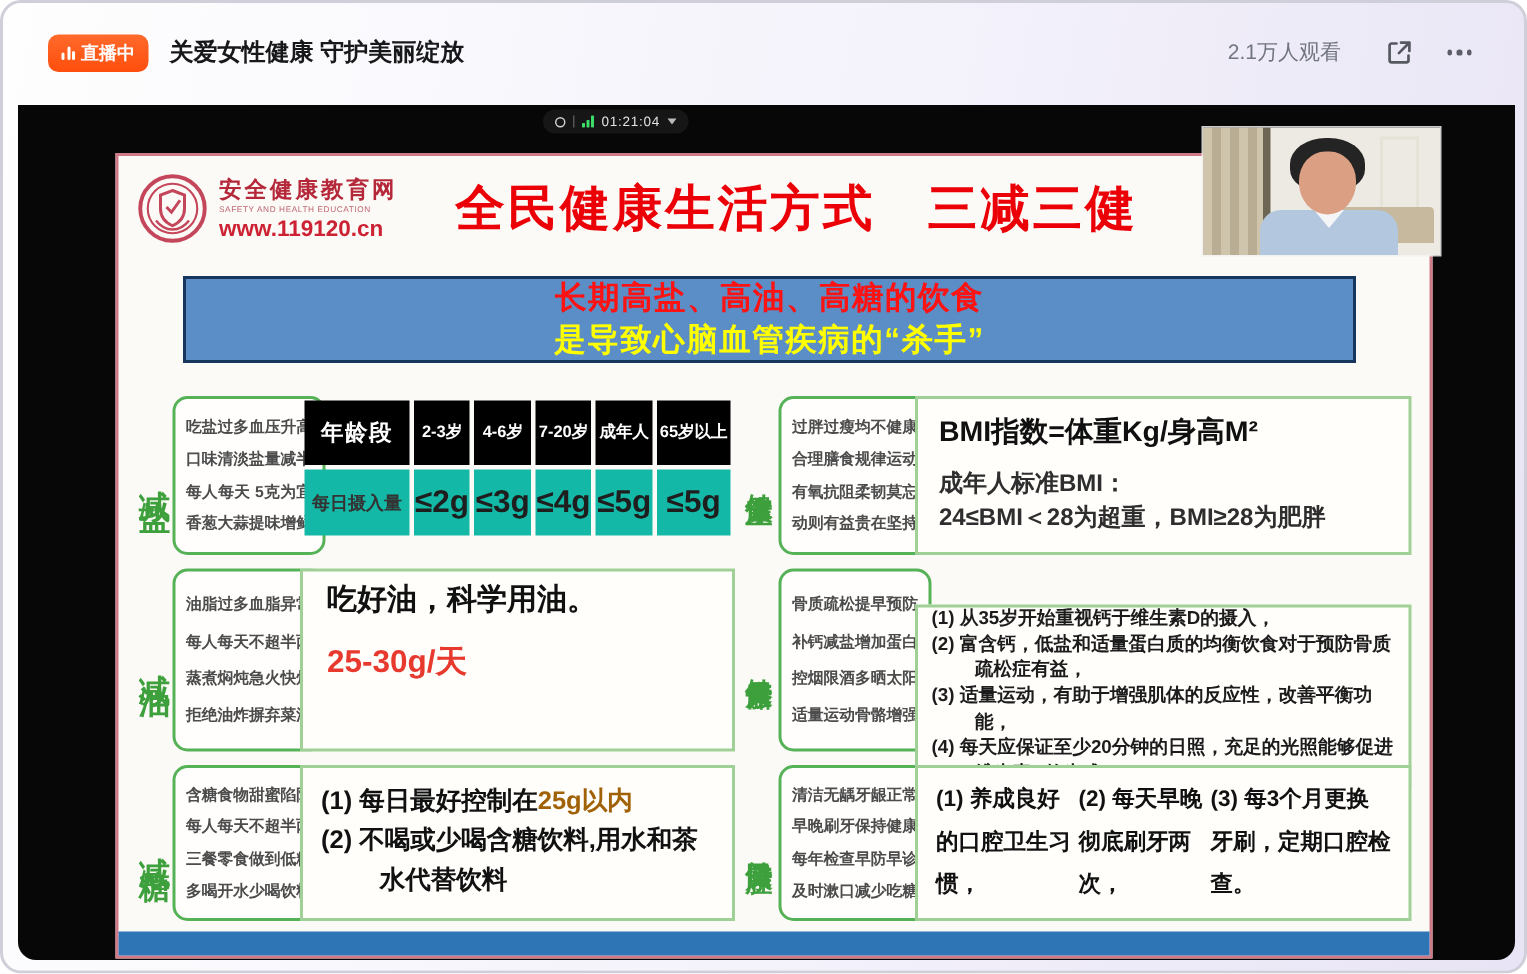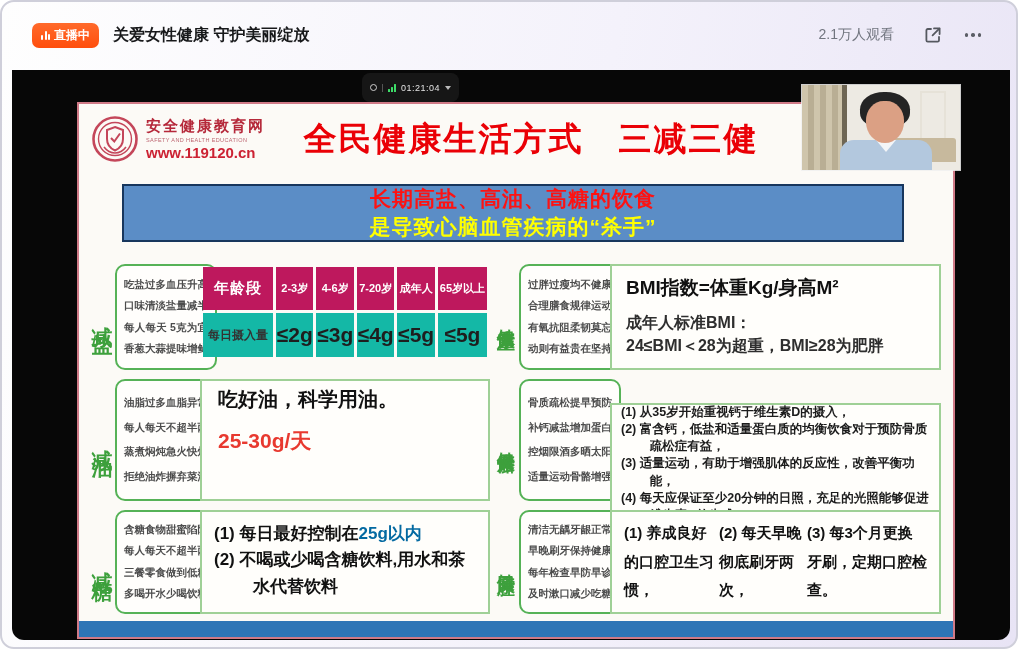--- a/index.html
+++ b/index.html
@@ -17,21 +17,21 @@
   .eq i:nth-child(1){height:5px;} .eq i:nth-child(2){height:9px;} .eq i:nth-child(3){height:6px;}
   .stream-title { font-size:16px; font-weight:600; color:#17181a; }
   .topbar .spacer { flex:1; }
   .viewers { font-size:14px; color:#71757f; margin-right:12px; }
   .icon-btn { width:26px; height:26px; display:flex; align-items:center; justify-content:center; cursor:pointer; }
   .dots { display:flex; gap:3px; }
   .dots i { width:3.5px; height:3.5px; border-radius:50%; background:#5b5e66; display:block; }
   
   .video { position:absolute; left:10px; top:68px; width:998px; height:570px; background:#070707; border-radius:0 0 12px 12px; }
   
-  .pill { position:absolute; left:350px; top:3px; height:29px; display:flex; align-items:center; gap:5px; padding:0 8px; background:rgba(25,25,25,.88); border-radius:8px; }
+  .pill { position:absolute; left:350px; top:3px; height:16px; display:flex; align-items:center; gap:5px; padding:0 8px; background:rgba(25,25,25,.88); border-radius:8px; }
   .ring { width:7px; height:7px; border:1.3px solid #cfcfcf; border-radius:50%; }
   .pill .sep { width:1px; height:8px; background:#555; }
   .sig { display:flex; align-items:flex-end; gap:1px; height:8px; }
   .sig i { width:2px; background:#3ddc68; display:block; border-radius:.5px; }
   .sig i:nth-child(1){height:3px;} .sig i:nth-child(2){height:5px;} .sig i:nth-child(3){height:8px;}
   .pill-time { font-size:9px; color:#e3e3e3; letter-spacing:.5px; }
   .caret { width:0; height:0; border-left:3px solid transparent; border-right:3px solid transparent; border-top:4px solid #bbb; }
   
   .slide { position:absolute; left:65px; top:32px; width:878px; height:537px; background:#fcfaf6; border:2px solid #d07a87; }
   .slide-header { height:64px; display:flex; align-items:center; padding:6px 12px 0; }
@@ -48,41 +48,41 @@
   .side { display:flex; align-items:stretch; gap:2px; }
   .vlabel { width:22px; display:flex; align-items:center; justify-content:center; writing-mode:vertical-rl; text-orientation:upright; color:#3da03c; font-weight:900; }
   .vlabel.two { font-size:21px; letter-spacing:7px; }
   .vlabel.four { font-size:18px; letter-spacing:1px; }
   .side-box { flex:1; border:2.5px solid #56b257; border-radius:10px; background:#fffefc; display:flex; flex-direction:column; justify-content:space-evenly; padding:4px 7px; }
   .side-line { font-size:10.5px; font-weight:700; color:#4c4c4c; white-space:nowrap; text-align:justify; text-align-last:justify; }
   
   .panel { border:2px solid #9fd096; background:#fffefb; }
   
   .salt-table { width:100%; height:96px; border-collapse:separate; border-spacing:3px; }
-  .salt-table th { background:#be185d; color:#fff; font-weight:800; padding:2px 1px; vertical-align:middle; }
+  .salt-table th { background:#000000; color:#fff; font-weight:800; padding:2px 1px; vertical-align:middle; }
   .salt-table th.age { font-size:15px; width:70px; letter-spacing:1px; }
   .salt-table th.col { font-size:11px; line-height:1.15; }
   .salt-table td { background:#14b8a6; text-align:center; vertical-align:middle; font-weight:700; }
   .salt-table td.lbl { font-size:12px; color:#333; line-height:1.2; padding:2px; }
   .salt-table td.val { font-size:21px; color:#1e1e1e; }
   
   .bmi { padding:9px 14px; }
   .bmi .formula { font-size:19px; font-weight:900; color:#101010; margin-bottom:10px; }
   .bmi .std, .bmi .range { font-size:16px; font-weight:700; color:#2e2e2e; line-height:1.45; }
   
   .oil { padding:5px 16px; }
   .oil .t1 { font-size:20px; font-weight:800; color:#111; }
   .oil .t2 { font-size:21px; font-weight:800; color:#e8392f; margin-top:14px; }
   
   .bone-tips { padding:5px 9px; display:flex; flex-direction:column; justify-content:center; height:100%;margin-top:24px; }
   .bone-tips .tip { font-size:12.5px; font-weight:800; color:#1c1c1c; line-height:1.38; padding-left:2.3em; text-indent:-2.3em; }
   
   .sugar { padding:9px 12px; }
   .sugar .item { font-size:17px; font-weight:800; color:#111; line-height:1.55; padding-left:2.3em; text-indent:-2.3em; }
-  .sugar .hl { color:#0369a1; }
+  .sugar .hl { color:#a16207; }
   
   .oral-tips { padding:7px 12px; display:flex; flex-direction:row; justify-content:center; height:100%; }
   .oral-tips .tip { font-size:15px; font-weight:800; color:#111; line-height:1.9; }
   .slide-footer { position:absolute; left:0; right:0; bottom:0; height:16px; background:#2e75b6; }
   
   .webcam { position:absolute; left:790px; top:15px; width:158px; height:85px; background:#edeae3; overflow:hidden; outline:1px solid rgba(240,240,240,.85); z-index:5; }
   .curtain { position:absolute; left:0; top:0; width:40px; height:100%; background:repeating-linear-gradient(90deg,#cfc5ac 0 6px,#b9ae94 6px 12px); }
   .curtain-slit { position:absolute; left:40px; top:0; width:5px; height:100%; background:#6e6654; }
   .headboard { position:absolute; right:4px; bottom:8px; width:66px; height:24px; background:#c7b99d; border-radius:3px 3px 0 0; }
   .doorline { position:absolute; right:14px; top:6px; width:26px; height:52px; border:2px solid #e6e2d8; }

